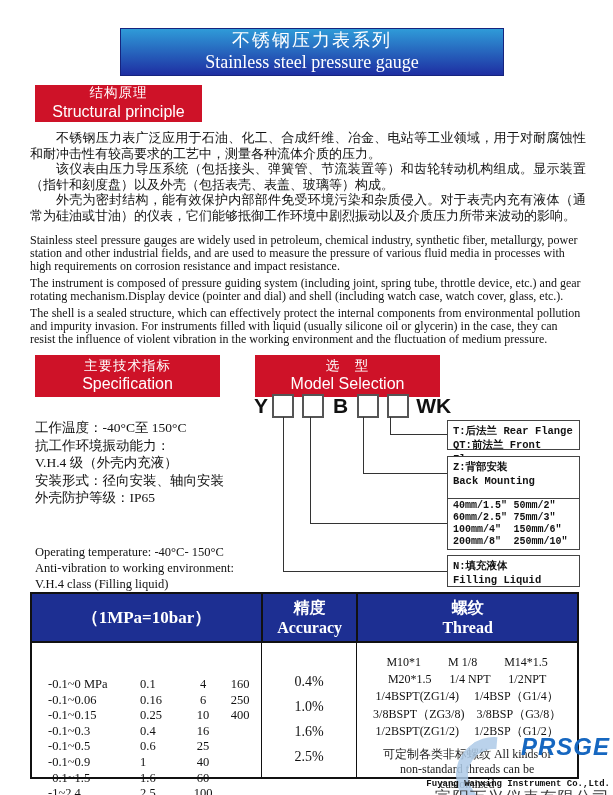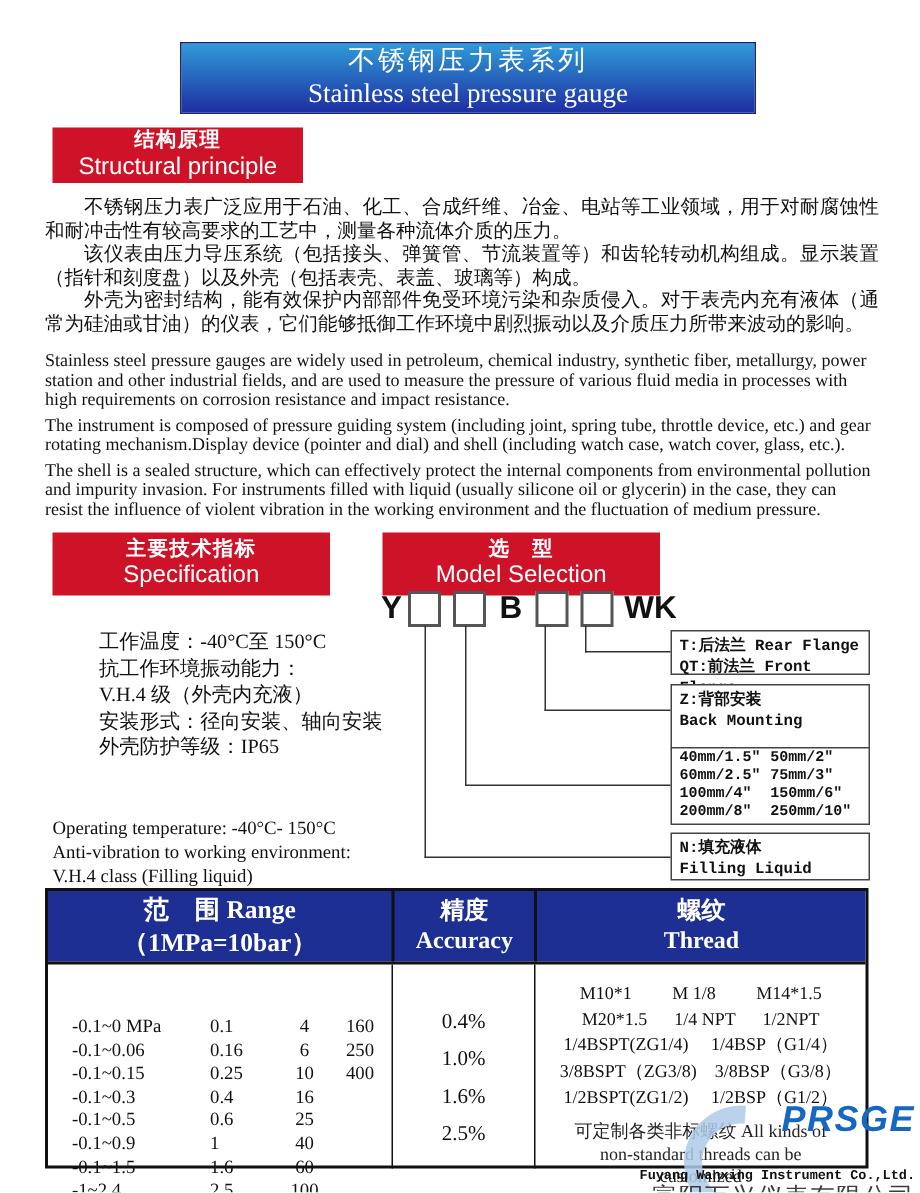--- a/index.html
+++ b/index.html
@@ -10,34 +10,34 @@
   .banner{position:absolute;left:120px;top:28px;width:382px;height:46px;
           background:linear-gradient(to bottom,var(--banner-gradient-top,#2f9bd8),var(--banner-gradient-bottom,#1e2ea2));
           border:1px solid #16247e;color:#fff;text-align:center;
           display:flex;flex-direction:column;justify-content:center;line-height:1.2;}
   .banner .zh{font-size:18px;letter-spacing:2px;}
   .banner .en{font-size:18px;}
 
   
   .badge{position:absolute;background:var(--badge-red,#ce1228);color:#fff;text-align:center;
          display:flex;flex-direction:column;justify-content:center;line-height:1.25;}
-  .badge .zh{font-size:13.5px;font-weight:bold;letter-spacing:1px;}
+  .badge .zh{font-size:13.5px;font-weight:normal;letter-spacing:1px;}
   .badge .en{font-size:16px;font-weight:normal;font-family:"Liberation Sans","DejaVu Sans",sans-serif;}
   .badge-structural{left:35px;top:85px;width:167px;height:37px;}
   .badge-spec{left:35px;top:355px;width:185px;height:42px;}
   .badge-model{left:255px;top:355px;width:185px;height:42px;}
 
   
   .intro-zh{position:absolute;left:30px;top:130px;width:556px;font-size:13px;line-height:15.6px;text-align:justify;}
   .intro-zh p{margin:0;text-indent:2em;}
   .intro-en{position:absolute;left:30px;top:234px;width:552px;font-size:12px;line-height:13px;}
   .intro-en p{margin:0 0 4px 0;}
 
   
-  .spec-zh{position:absolute;left:35px;top:419px;font-size:13.5px;line-height:17.5px;margin-left:31px;}
+  .spec-zh{position:absolute;left:35px;top:419px;font-size:13.5px;line-height:17.5px;}
   .spec-en{position:absolute;left:35px;top:498px;font-size:12.5px;line-height:15.8px;white-space:pre;}
 
   
   .model{position:absolute;left:250px;top:393px;width:332px;height:200px;}
   .code-row{position:absolute;left:4px;top:0;display:flex;align-items:center;height:26px;
             font-family:"Liberation Sans","DejaVu Sans",sans-serif;font-weight:bold;font-size:21px;color:#111;}
   .code-box{display:inline-block;width:18px;height:20px;border:2px solid #555;background:#fff;}
   .cb1{margin-left:4px;} .cb2{margin-left:8px;} .mid{margin-left:9px;} .cb3{margin-left:9px;}
   .cb4{margin-left:8px;} .suffix{margin-left:7px;}
   .conn{position:absolute;border-left:1.5px solid #333;border-bottom:1.5px solid #333;}
@@ -176,21 +176,20 @@
     <div class="opt-box opt-filling">
 
     <div>N:填充液体</div>
         <div>Filling Liquid</div>
       </div>
   </div>
 
   <div class="spec-table">
     <div class="t-header">
       <div class="th th-range">
-        <div>范　围 Range</div>
         <div>（1MPa=10bar）</div>
       </div>
       <div class="th th-acc">
         <div>精度</div>
         <div>Accuracy</div>
       </div>
       <div class="th th-thread">
         <div>螺纹</div>
         <div>Thread</div>
       </div>

